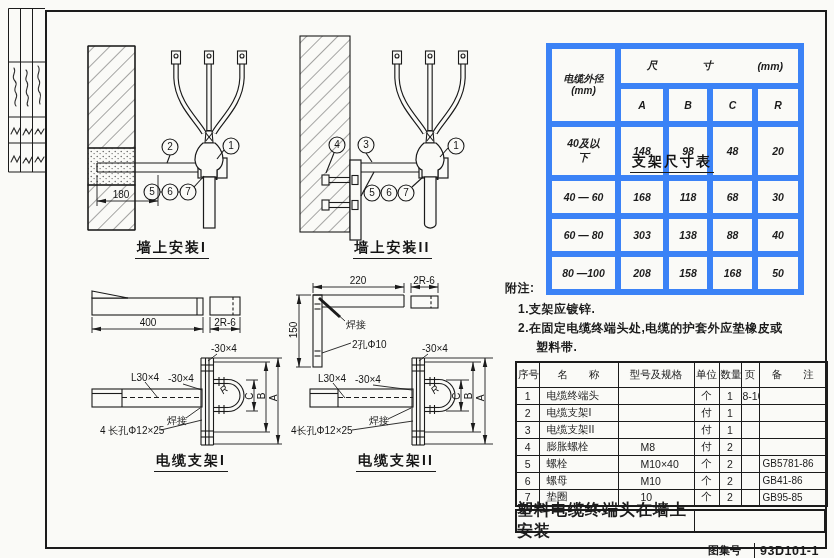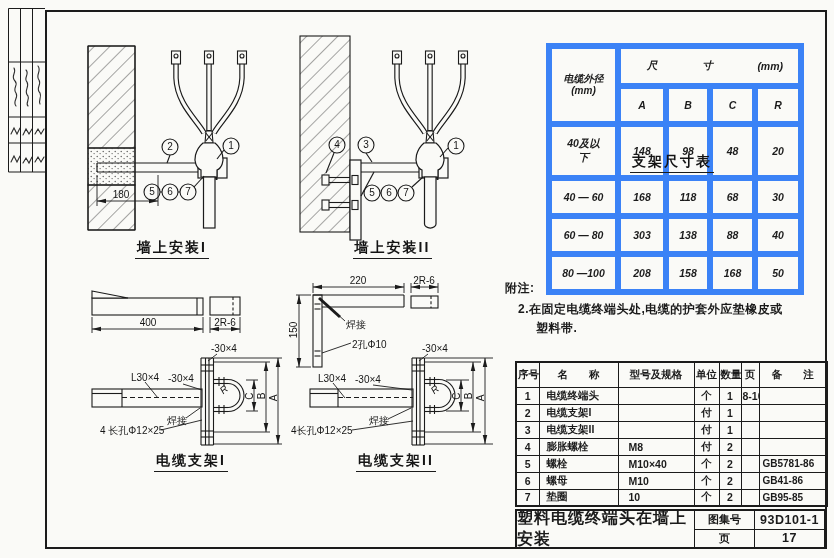--- a/index.html
+++ b/index.html
@@ -38,40 +38,40 @@
   .dim-table tr.hrow td { height:15px; }
   .dim-table td.c-dia div { font-size:10px; line-height:12px; }
   .dim-table td.c-size div {
     display:flex; justify-content:space-between; align-items:center;
     padding:0 5px 0 16px; font-size:10.5px;
   }
   
   .parts-table {
     position:absolute; left:515px; top:361px; width:311px;
     border-collapse:collapse; table-layout:fixed;
-    font-size:10.5px; font-weight:700; text-align:center;
+    font-size:10.5px; font-weight:400; text-align:center;
     border:2px solid #1b1b1b;
   }
   .parts-table td { border:1px solid #1b1b1b; height:17px; padding:0 1px; overflow:hidden; white-space:nowrap; }
   .parts-table tr.hrow td { height:25px; font-size:10.5px; }
   .parts-table td.a-left { text-align:left; padding-left:7px; }
-  .parts-table td.a-spec { text-align:left; padding-left:10px;margin-top:25px; }
+  .parts-table td.a-spec { text-align:left; padding-left:22px;margin-top:25px; }
   .parts-table td.a-note { text-align:left; padding-left:3px; font-size:10px;margin-top:36px; }
   
   .title-block {
-    position:absolute; left:515px; top:509px; width:311px; height:40px;
+    position:absolute; left:515px; top:509px; width:311px; height:24px;
     border:2px solid #1b1b1b; display:flex; background:#fafaf7;
   }
   .tb-title {
     width:178px; border-right:1.5px solid #1b1b1b;
     display:flex; align-items:center; justify-content:center;
     font-size:16px; font-weight:700; letter-spacing:1px;
   }
   .tb-right { flex:1; display:flex; flex-direction:column; }
-  .tb-row { flex:1; display:flex; }
+  .tb-row { flex:1; display:flex;margin-top:32px; }
   .tb-row:first-child { border-bottom:1.5px solid #1b1b1b; }
   .tb-label {
     width:60px; border-right:1.5px solid #1b1b1b;
     display:flex; align-items:center; justify-content:center;
     font-size:11px; font-weight:700;
   }
   .tb-value {
     flex:1; display:flex; align-items:center; justify-content:center;
     font-size:12.5px; font-weight:700; letter-spacing:0.5px;
   }
@@ -528,20 +528,21 @@
           <td>50</td>
       </tr>
       </tbody>
   </table>
   <div class="caption" style="left:546px;top:153px;width:252px">
     <span>支架尺寸表</span>
   </div>
 
   <div class="notes">
     <div class="nh">附注:</div>
+    <div class="nl">1.支架应镀锌.</div>
     <div class="nl">2.在固定电缆终端头处,电缆的护套外应垫橡皮或</div>
     <div class="nl2">塑料带.</div>
   </div>
 
   <table class="parts-table">
     <colgroup>
       <col style="width:23px">
         <col style="width:79px">
         <col style="width:76px">
       <col style="width:25px">

